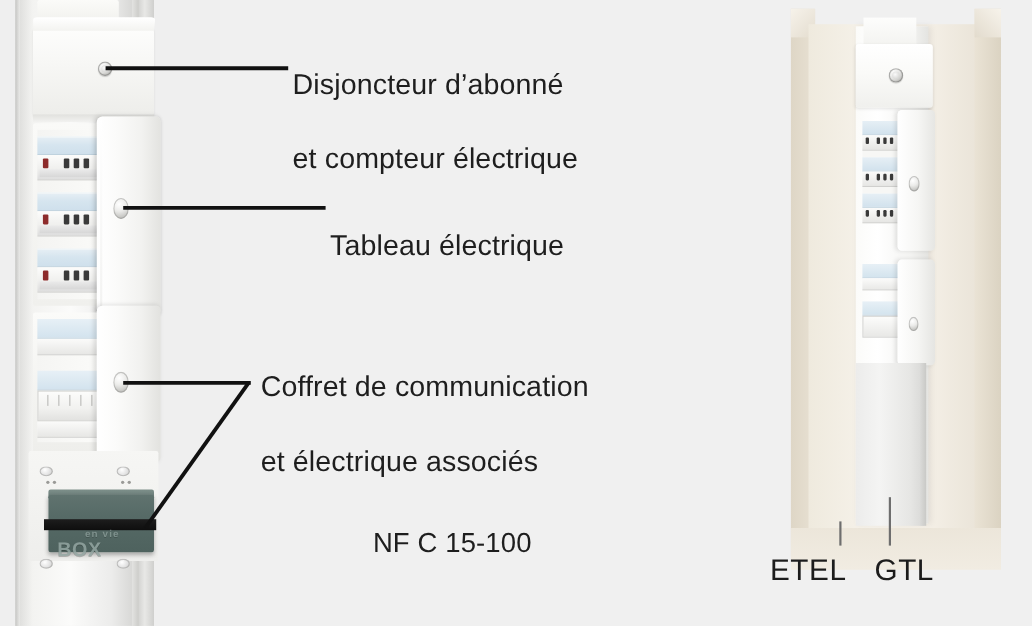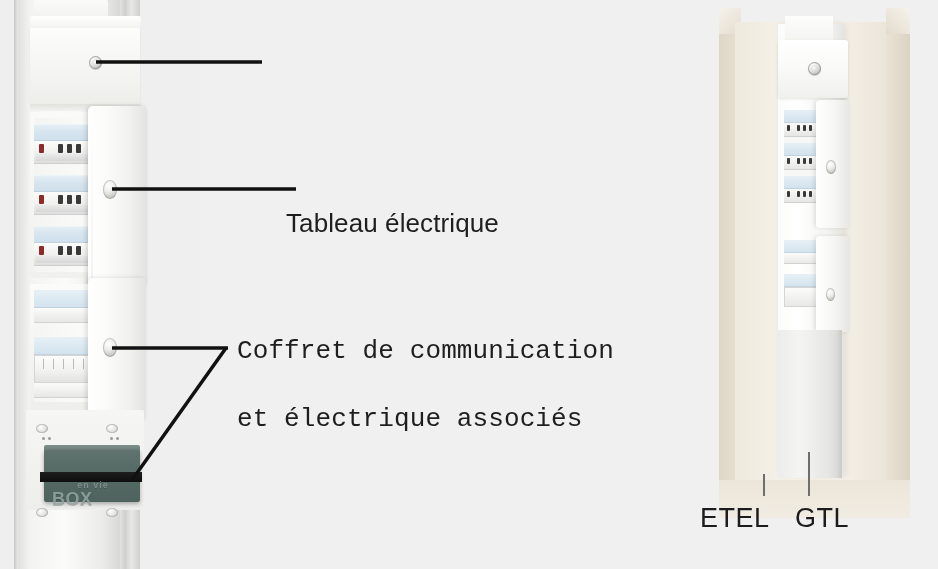--- a/index.html
+++ b/index.html
@@ -372,30 +372,37 @@
   <svg class="leader-svg" viewBox="0 0 938 569" xmlns="http://www.w3.org/2000/svg">
 
     <line x1="96" y1="62" x2="262" y2="62" stroke="#111" stroke-width="3.5"></line>
 
     <line x1="112" y1="189" x2="296" y2="189" stroke="#111" stroke-width="3.5"></line>
 
     <line x1="112" y1="348" x2="228" y2="348" stroke="#111" stroke-width="3.5"></line>
     <line x1="226" y1="348" x2="132" y2="480" stroke="#111" stroke-width="3.5"></line>
   </svg>
 
-
-  <div class="label" style="left:286px;top:172px;">
+  <div class="label" style="left:266px;top:25px;">
+    <div>Disjoncteur d’abonné</div>
+    <div>et compteur électrique</div>
+  </div>
+
+  <div class="label" style="left:300px;top:172px;">
     <div>Tableau électrique</div>
   </div>
 
-  <div class="label" style="left:237px;top:300px;font-family:Liberation Mono, monospace;">
+  <div class="label" style="left:237px;top:300px;">
     <div>Coffret de communication</div>
     <div>et électrique associés</div>
   </div>
 
+  <div class="label norm" style="left:339px;top:443px;">
+    <div>NF C 15-100</div>
+  </div>
 
   <div>
     <div class="wall-left"></div>
     <div class="wall-left-top"></div>
     <div class="wall-back"></div>
     <div class="wall-right"></div>
     <div class="wall-right-top"></div>
     <div class="floor"></div>
 
     <div class="r-col"></div>

